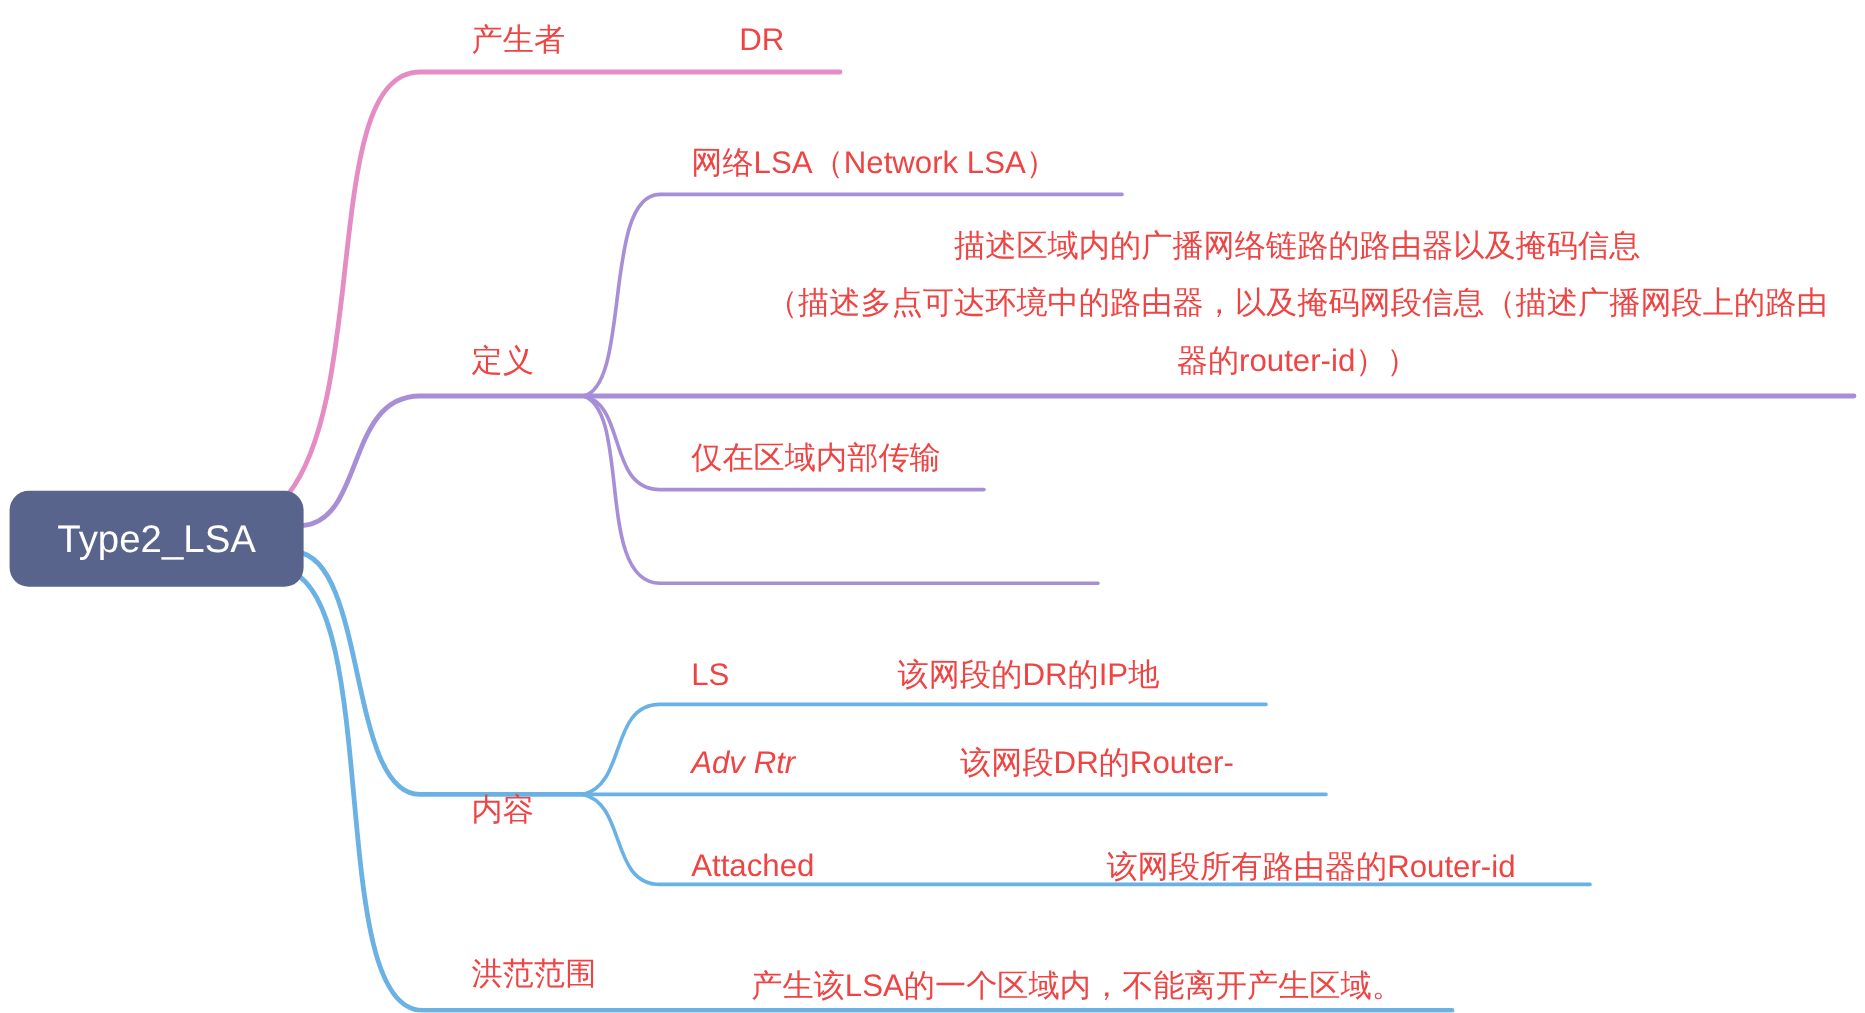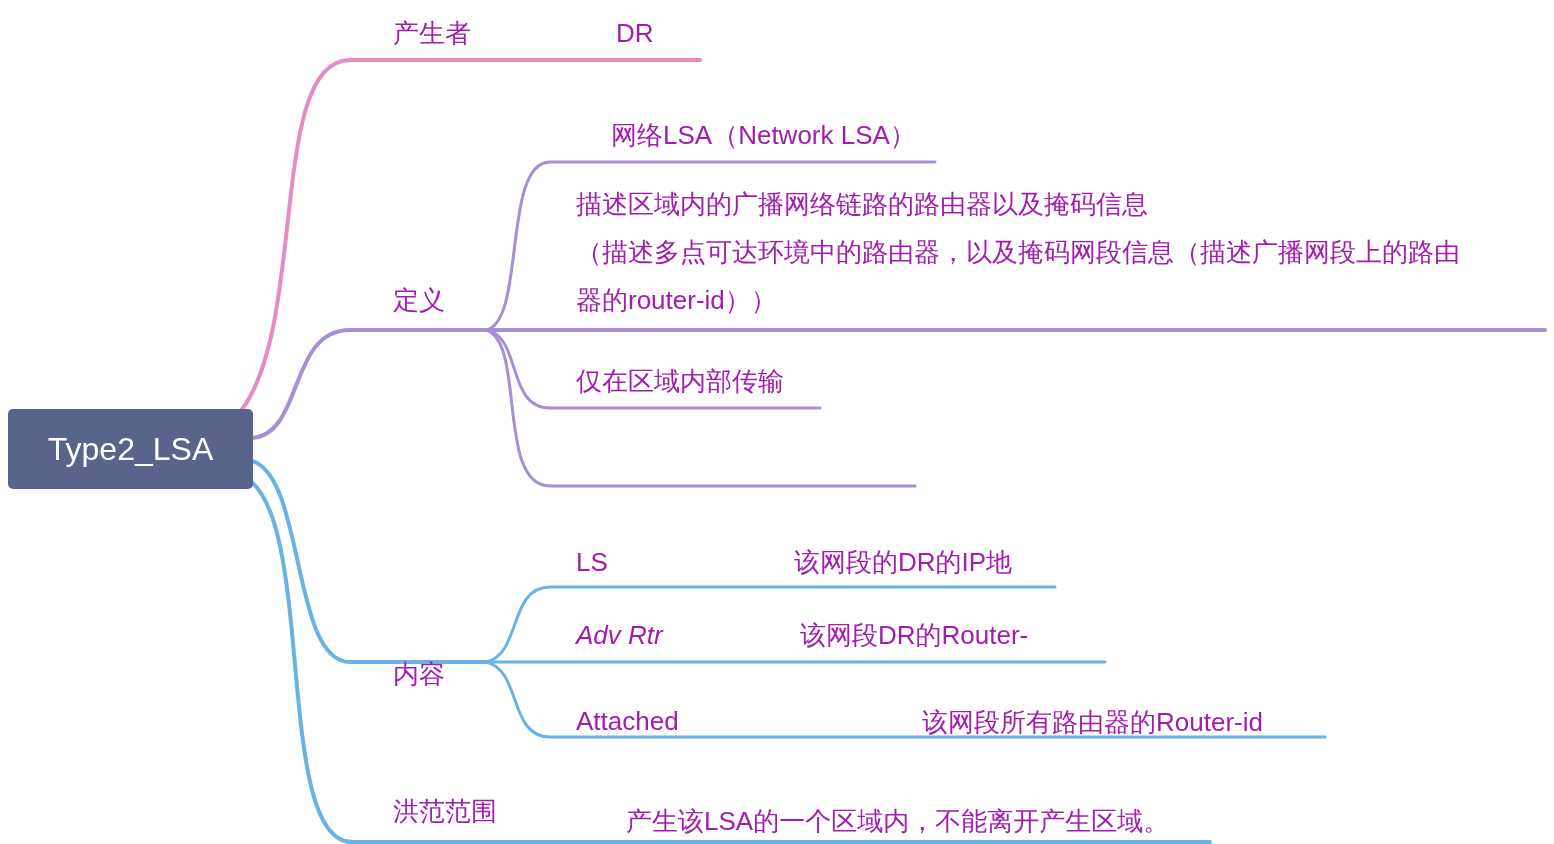--- a/index.html
+++ b/index.html
@@ -19,36 +19,37 @@
     position: absolute;
     left: 0;
     top: 0;
     width: 1554px;
     height: 844px;
   }
   .label {
     position: absolute;
     font-size: 26px;
     line-height: 34px;
-    color: #a21caf;
+    color: #ef4444;
     white-space: nowrap;
+    text-align: center;
   }
   .desc {
     white-space: pre-line;
     line-height: 48px;
     width: 1010px;
   }
   .root-node {
     position: absolute;
     left: 8px;
     top: 409px;
     width: 245px;
     height: 80px;
     background: #59648d;
-    border-radius: 5px;
+    border-radius: 16px;
     color: #ffffff;
     font-size: 32px;
     display: flex;
     align-items: center;
     justify-content: center;
   }
 </style>
 </head>
 <body>
 
@@ -66,29 +67,29 @@
     <path stroke-width="3" d="M 486 662 C 522 670, 508 737, 550 737 L 1325 737" stroke="#6ab2e4"></path>
     <path stroke-width="4" d="M 242 476 C 318 506, 272 842, 352 842 L 1210 842" stroke="#6ab2e4"></path>
   </svg>
 
   <div class="root-node">Type2_LSA</div>
 
   <div class="label" style="left:393px; top:16px;">产生者</div>
   <div class="label" style="left:616px; top:16px;">DR</div>
 
   <div class="label" style="left:393px; top:283px;">定义</div>
-  <div class="label" style="left:576px; top:118px;margin-left:35px;">网络LSA（Network LSA）</div>
+  <div class="label" style="left:576px; top:118px;">网络LSA（Network LSA）</div>
   <div class="label desc" style="left:576px; top:180px;">描述区域内的广播网络链路的路由器以及掩码信息
 （描述多点可达环境中的路由器，以及掩码网段信息（描述广播网段上的路由
 器的router-id））</div>
   <div class="label" style="left:576px; top:364px;">仅在区域内部传输</div>
 
   <div class="label" style="left:393px; top:616px;margin-top:41px;">内容</div>
   <div class="label" style="left:576px; top:545px;">LS</div>
-  <div class="label" style="left:794px; top:545px;">该网段的DR的IP地</div>
+  <div class="label" style="left:748px; top:545px;">该网段的DR的IP地</div>
   <div class="label" style="left:576px; top:618px;font-style:italic;">Adv Rtr</div>
   <div class="label" style="left:800px; top:618px;">该网段DR的Router-</div>
   <div class="label" style="left:576px; top:693px;margin-top:11px;">Attached</div>
   <div class="label" style="left:922px; top:705px;">该网段所有路由器的Router-id</div>
 
   <div class="label" style="left:393px; top:794px;">洪范范围</div>
   <div class="label" style="left:626px; top:804px;">产生该LSA的一个区域内，不能离开产生区域。</div>
 
 </div>
 

